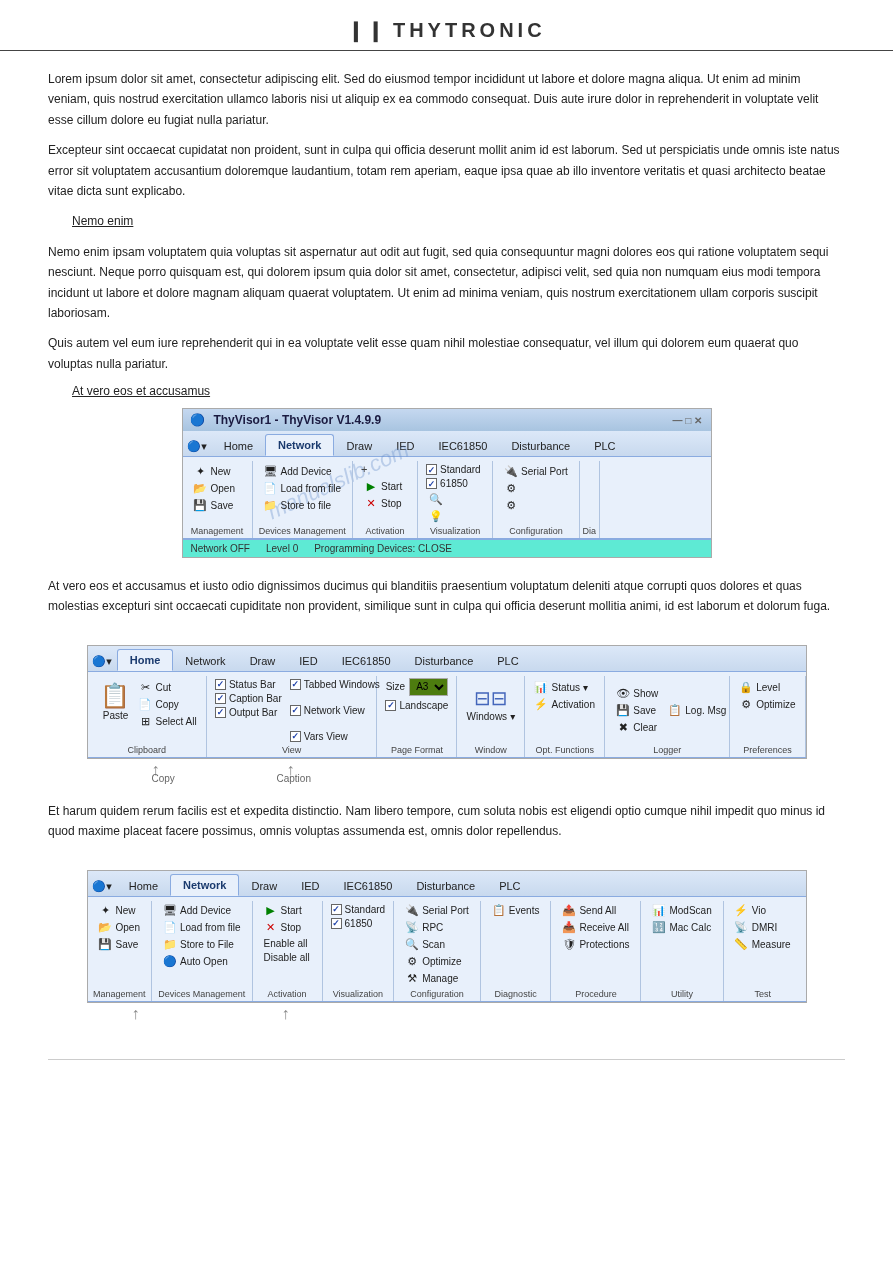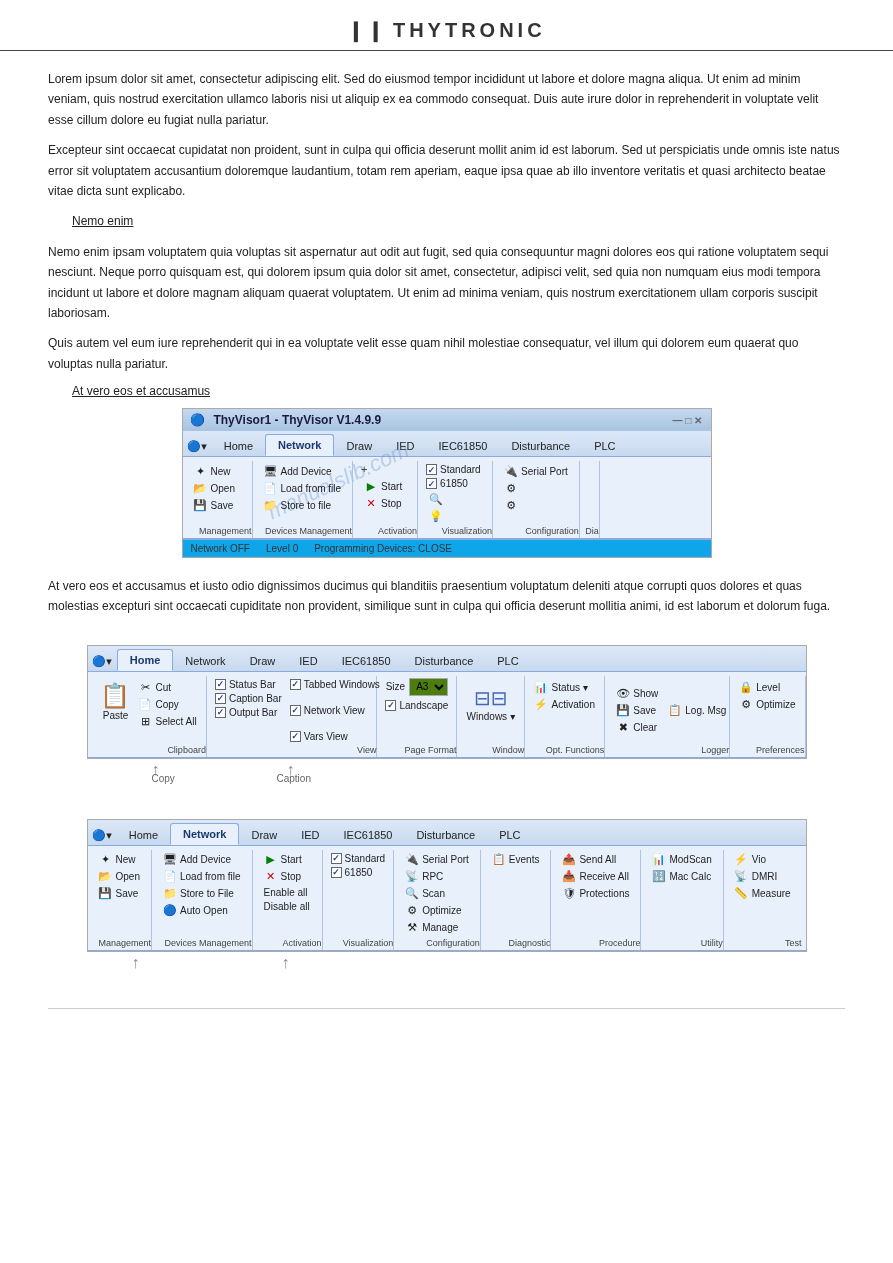--- a/index.html
+++ b/index.html
@@ -107,21 +107,21 @@
       flex-direction: column;
       align-items: center;
       position: relative;
       min-width: 60px;
     }
 
     .ribbon-group-label {
       position: absolute;
       bottom: 2px;
       left: 0; right: 0;
-      text-align: right;
+      text-align: center;
       font-size: 9px;
       color: #444;
     }
 
     .ribbon-group-items {
       display: flex;
       flex-direction: column;
       gap: 1px;
       width: 100%;
     }
@@ -140,21 +140,21 @@
     .ribbon-btn-icon {
       width: 14px;
       height: 14px;
       display: inline-flex;
       align-items: center;
       justify-content: center;
       font-size: 11px;
     }
 
     .ribbon-statusbar {
-      background: #0ea5e9;
+      background: #5eead4;
       border-top: 1px solid #8aabe0;
       padding: 3px 8px;
       font-size: 10px;
       color: #333;
       display: flex;
       gap: 16px;
     }
 
     
     .ribbon-large {
@@ -586,20 +586,23 @@
 
       <div style="display:flex; width:100%; position:relative; height:30px; margin-top:2px;">
         <div style="position:absolute; left:65px; top:0; font-size:16px; color:#888; font-weight:bold;">↑</div>
         <div style="position:absolute; left:200px; top:0; font-size:16px; color:#888; font-weight:bold;">↑</div>
         <div style="position:absolute; left:65px; top:12px; font-size:10px; color:#666;">Copy</div>
         <div style="position:absolute; left:190px; top:12px; font-size:10px; color:#666;">Caption</div>
       </div>
     </div>
   </div>
 
+  <div class="text-block" style="margin-top:10px;">
+    Et harum quidem rerum facilis est et expedita distinctio. Nam libero tempore, cum soluta nobis est eligendi optio cumque nihil impedit quo minus id quod maxime placeat facere possimus, omnis voluptas assumenda est, omnis dolor repellendus.
+  </div>
 
   <div style="display:flex; justify-content:center; margin: 10px 0 0 0; position:relative;">
     <div style="position:relative; width:720px;">
       <div class="ribbon-third">
 
         <div class="ribbon-tabs">
           <span style="padding:3px 5px;">🔵▾</span>
           <div class="ribbon-tab">Home</div>
           <div class="ribbon-tab active">Network</div>
           <div class="ribbon-tab">Draw</div>

